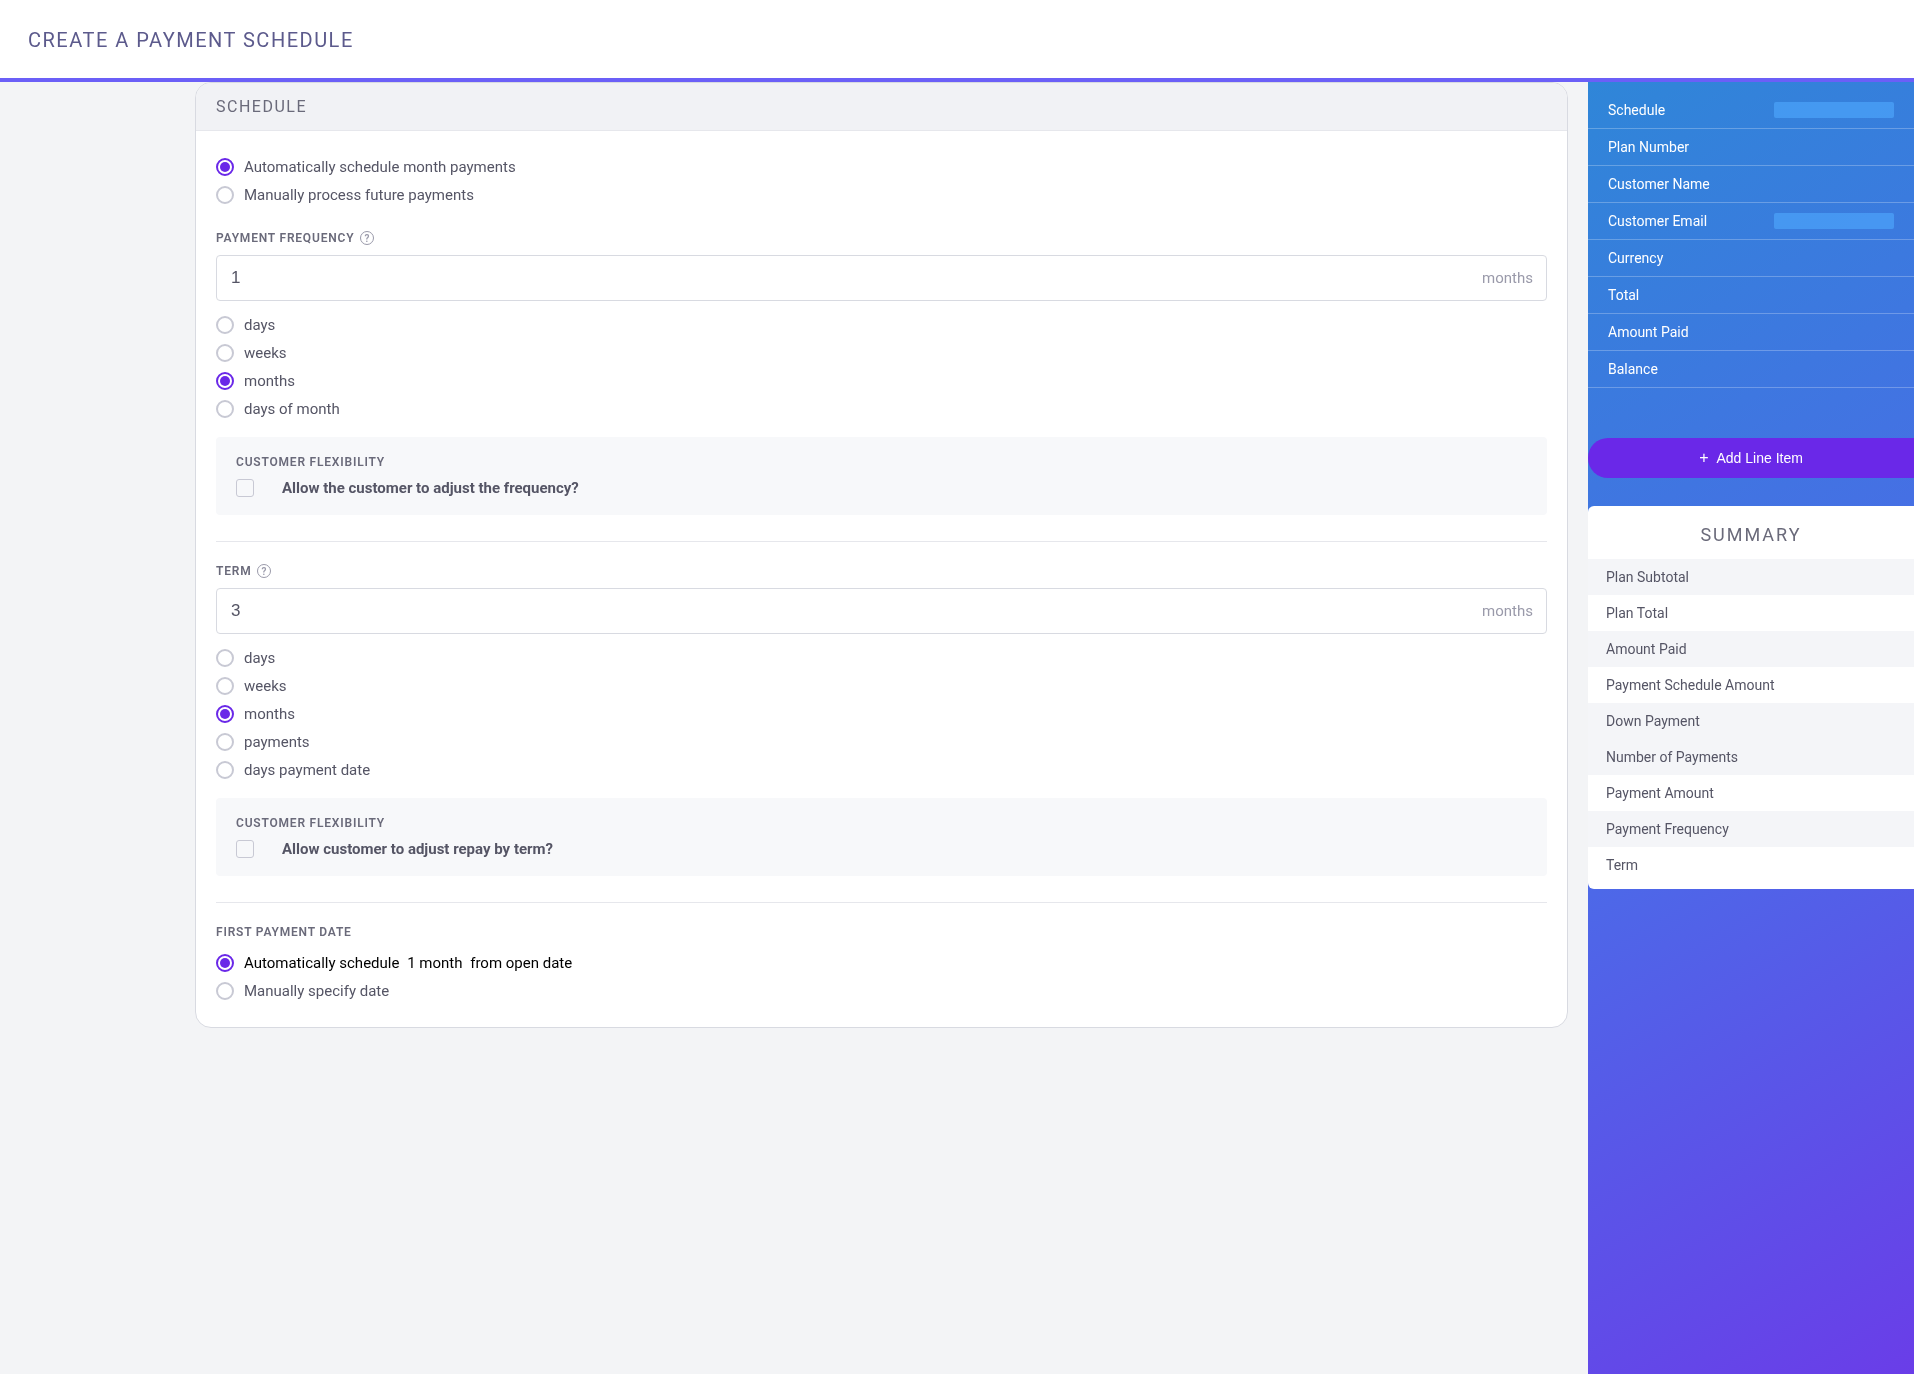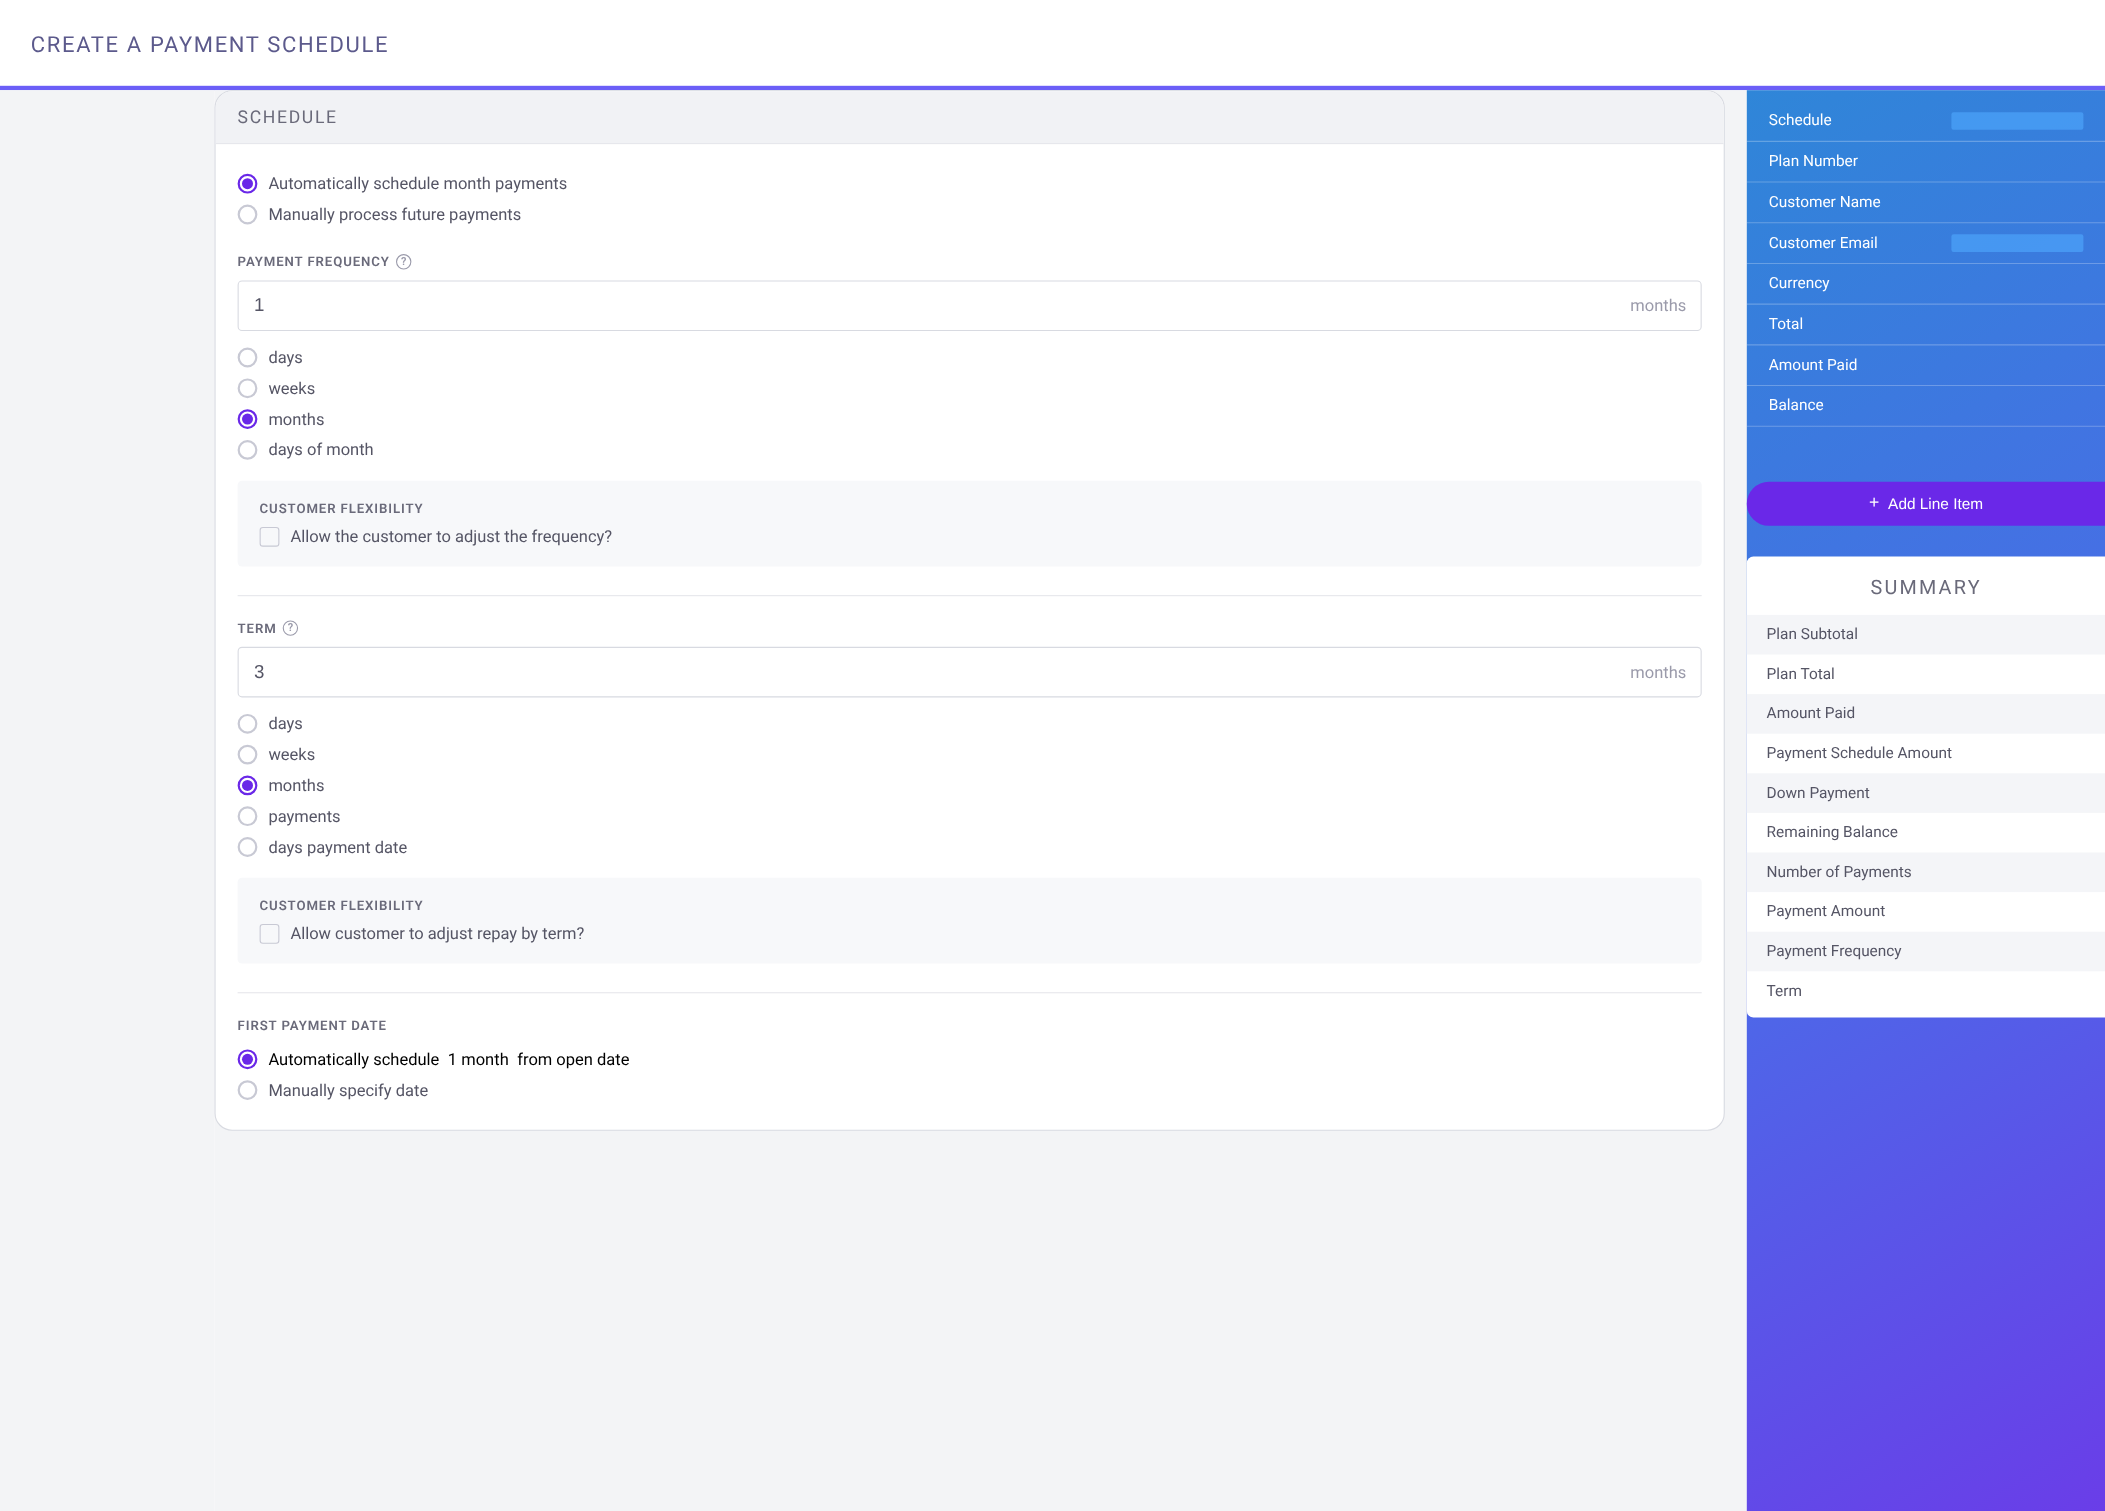--- a/index.html
+++ b/index.html
@@ -133,21 +133,22 @@
   .flex-title {
     color: #6a6a7a;
     font-size: 12px;
     font-weight: 600;
     letter-spacing: 0.8px;
     margin-bottom: 10px;
   }
   .check-row {
     display: flex;
     align-items: center;
-    gap: 10px;
+    gap: 28px;
+    font-weight: bold;
   }
   .checkbox {
     width: 18px; height: 18px;
     border: 1.5px solid #c8c9d4;
     border-radius: 3px;
     flex-shrink: 0;
   }
   .divider {
     border: none;
     border-top: 1px solid #e6e7ec;
@@ -388,21 +389,20 @@
       <span>Add Line Item</span>
     </button>
 
     <div class="summary-card">
       <div class="summary-title">SUMMARY</div>
       <div class="sum-row alt">Plan Subtotal</div>
       <div class="sum-row">Plan Total</div>
       <div class="sum-row alt">Amount Paid</div>
       <div class="sum-row">Payment Schedule Amount</div>
       <div class="sum-row alt">Down Payment</div>
-      <div class="sum-row">Remaining Balance</div>
       <div class="sum-row alt">Number of Payments</div>
       <div class="sum-row">Payment Amount</div>
       <div class="sum-row alt">Payment Frequency</div>
       <div class="sum-row">Term</div>
     </div>
   </div>
 
 </div>
 
 </body></html>

